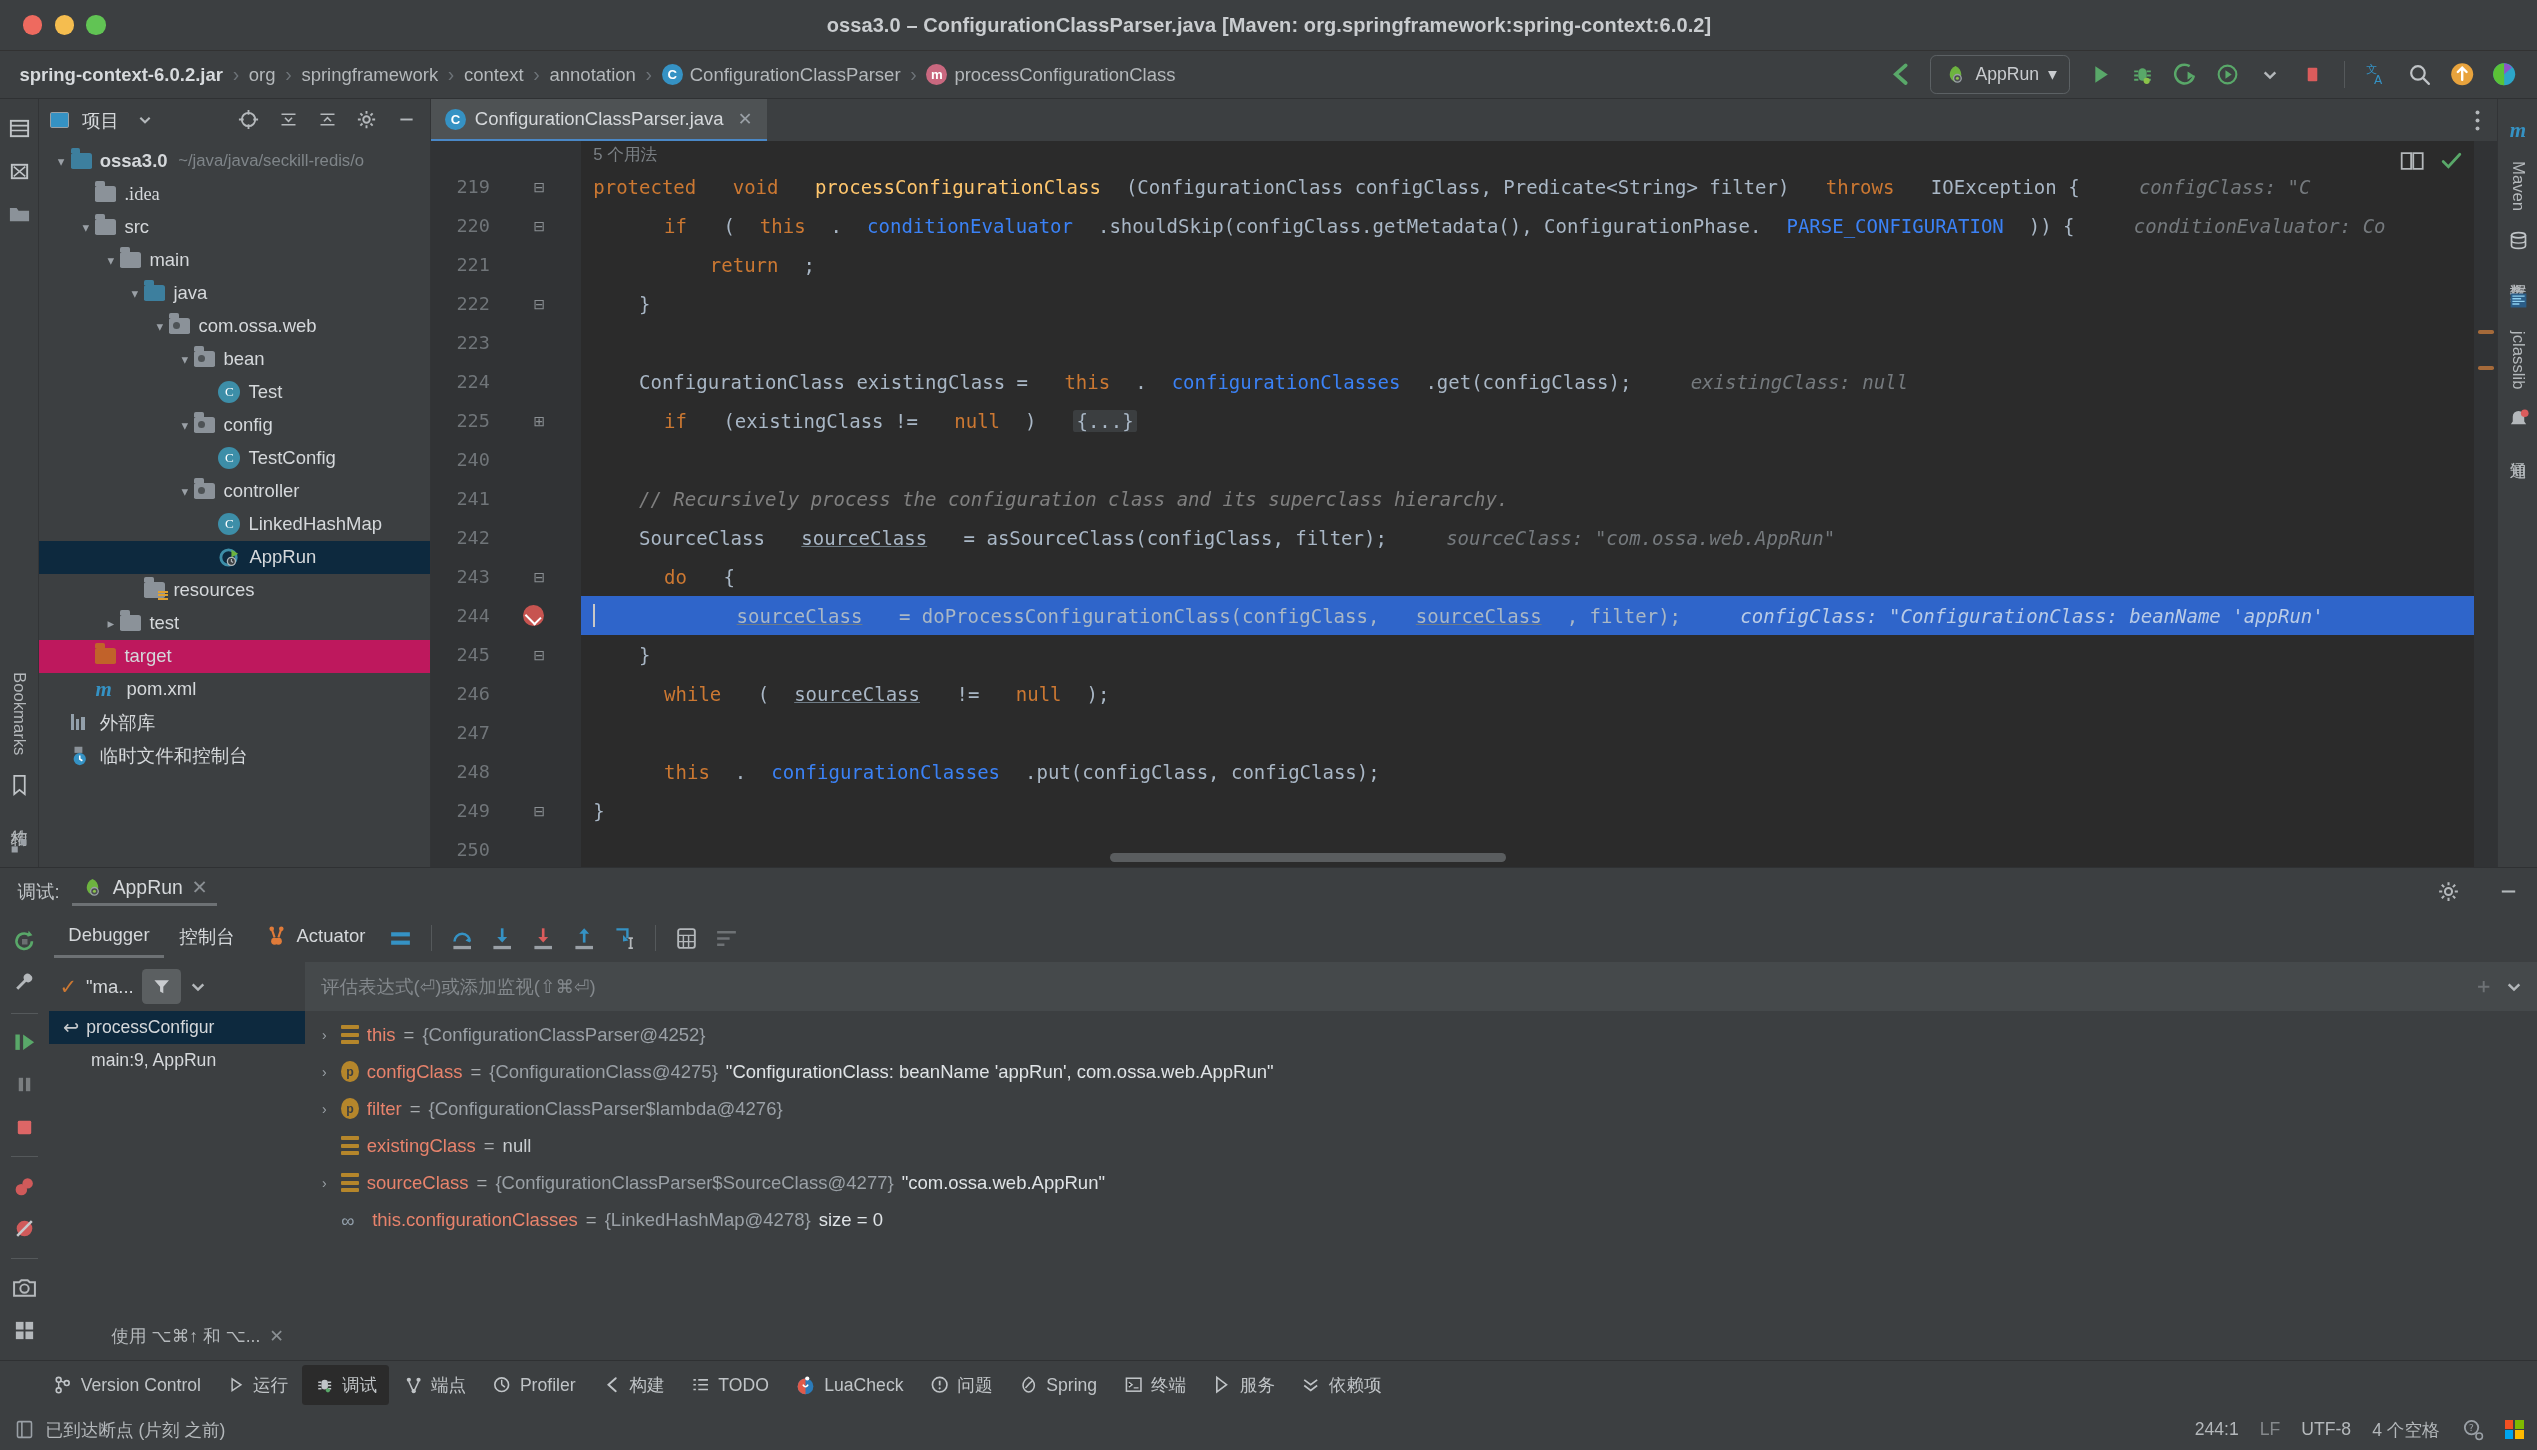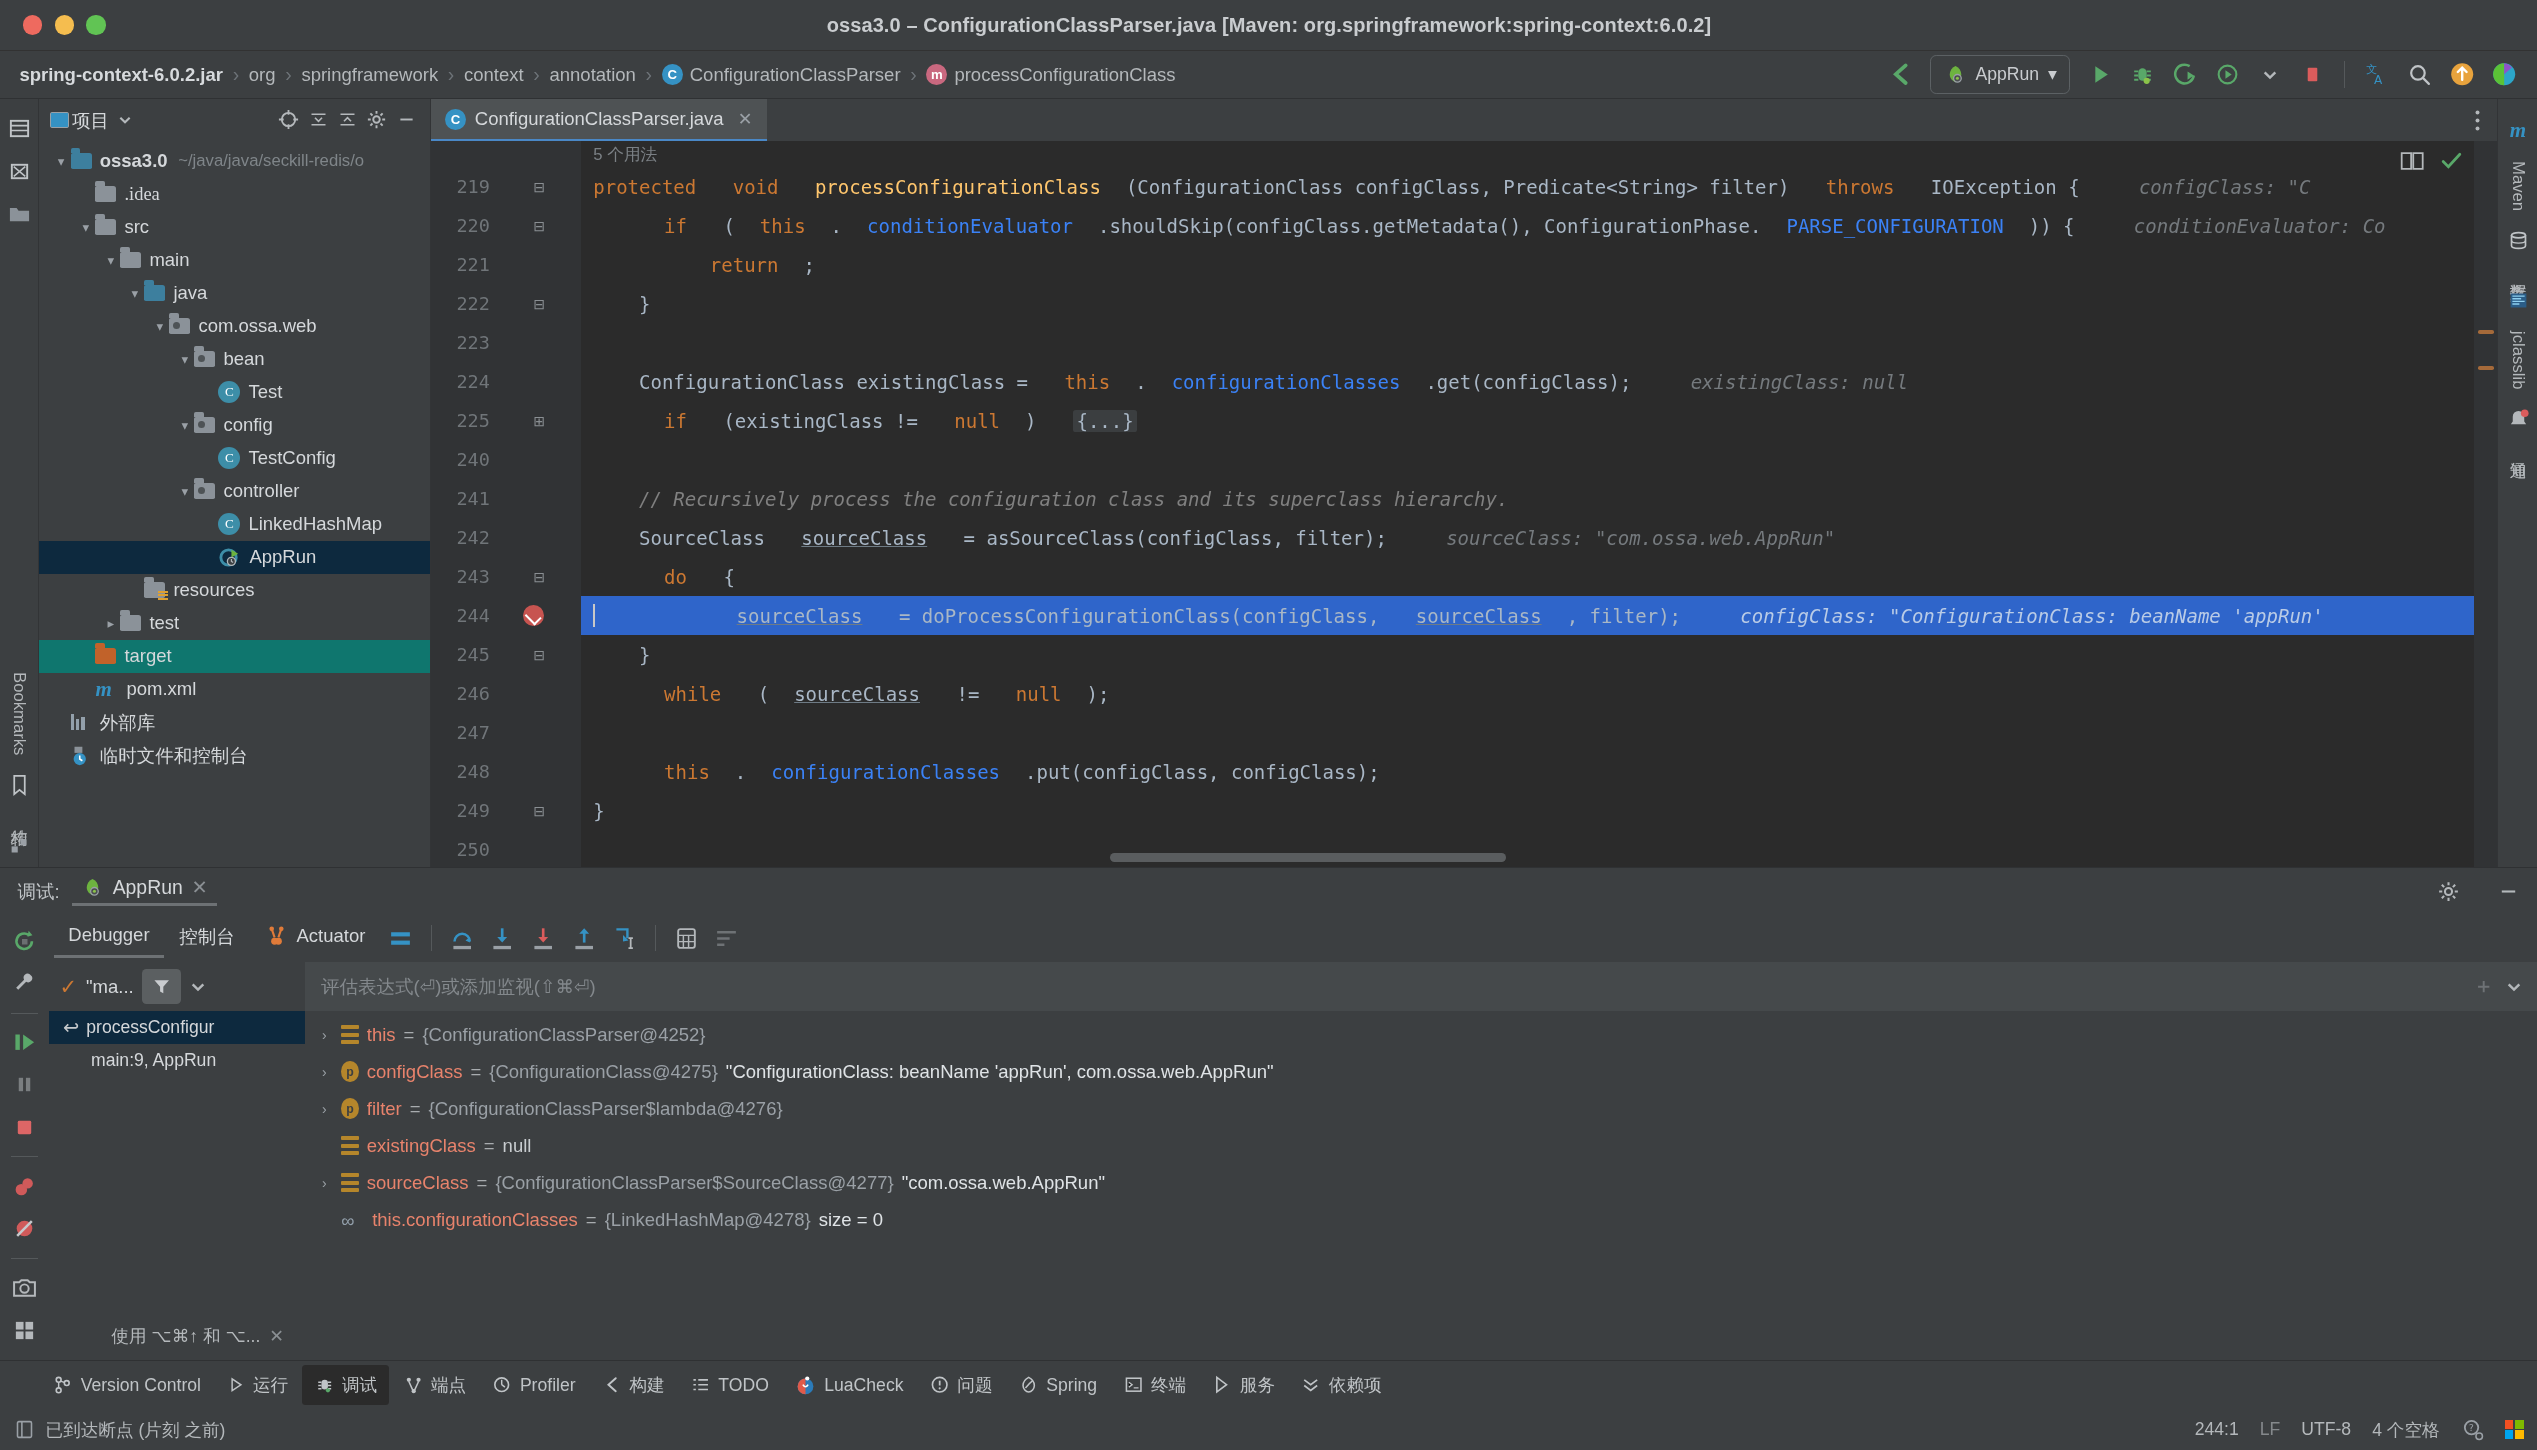--- a/index.html
+++ b/index.html
@@ -60,29 +60,29 @@
   .leftrail {
     width: 39px; background: #3c3f41; border-right: 0.9px solid #323436;
     display: flex; flex-direction: column; align-items: center; padding-top: 8.8px;
     flex: 0 0 39px;
   }
   .rail-v { writing-mode: vertical-rl; font-size: 16.7px; color: #b4b8bb; padding: 8.8px 0; cursor: pointer; }
   .rail-ic { width: 30px; height: 30px; display: flex; align-items: center; justify-content: center; margin: 6.2px 0; cursor: pointer; }
 
   
   .projectpanel { width: 392px; background: #3c3f41; display: flex; flex-direction: column; flex: 0 0 392px; border-right: 0.9px solid #323436; }
-  .pp-head { height: 42px; display: flex; align-items: center; gap: 3px; padding: 0 10.6px; flex: 0 0 42px; }
+  .pp-head { height: 42px; display: flex; align-items: center; gap: 13px; padding: 0 10.6px; flex: 0 0 42px; }
   .pp-title { font-size: 18.5px; color: #d5d8db; }
   .pp-blue { width: 19.4px; height: 16px; border: 1.8px solid #9aa0a6; background: #3592c4; border-radius: 1.8px; }
   .pp-spacer { flex: 1; }
   .pp-icon { width: 26.4px; height: 26.4px; display: flex; align-items: center; justify-content: center; cursor: pointer; color: #b4b8bb; }
   .tree { flex: 1; overflow: hidden; padding-top: 3.5px; font-size: 18.5px; }
   .trow { display: flex; align-items: center; height: 33px; white-space: nowrap; color: #d5d8db; cursor: pointer; padding-right: 5.3px; }
   .trow.sel { background: #0d293e; }
-  .trow.hl { background: #0f766e; }
+  .trow.hl { background: #be185d; }
   .chev { width: 19.4px; text-align: center; color: #9aa0a6; font-size: 13.2px; flex: 0 0 19.4px; }
   .folder { width: 21px; height: 16.7px; border-radius: 1.8px 2.6px 1.8px 1.8px; position: relative; flex: 0 0 21px; margin-right: 8px; background: #8b9299; }
   .folder::before { content: ""; position: absolute; top: -4.4px; left: 0; width: 9.7px; height: 4.4px; background: #8b9299; border-radius: 1.8px 1.8px 0 0; }
   .folder.blue { background: #3d7f9e; } .folder.blue::before { background: #3d7f9e; }
   .folder.orange { background: #c1622a; } .folder.orange::before { background: #c1622a; }
   .folder.pkg::after { content: ""; position: absolute; left: 3.5px; top: 4.4px; width: 7px; height: 7px; border-radius: 50%; background: #4e5356; }
   .folder.res::after { content: ""; position: absolute; right: -2.6px; bottom: -2.6px; width: 9.7px; height: 9.7px; background: repeating-linear-gradient(#e0a030 0 1.8px, transparent 1.8px 3.5px); }
   .tlabel { color: #d5d8db; }
   .tpath { color: #7f8589; margin-left: 10.6px; font-size: 16.7px; }
   .ic-class { width: 22px; height: 22px; border-radius: 50%; background: #3d8ea8; color: #fff; font-size: 13.2px; display:flex;align-items:center;justify-content:center; flex:0 0 22px; margin-right: 8px; font-family: "Liberation Serif", serif;}

